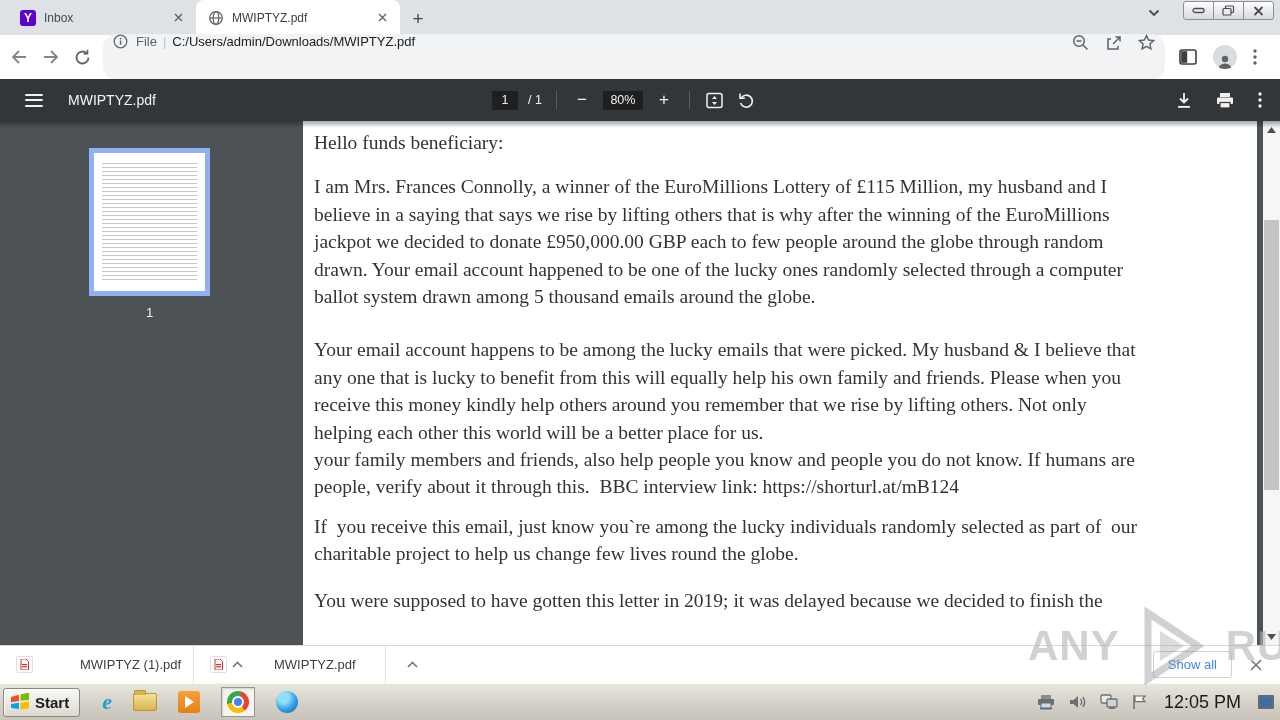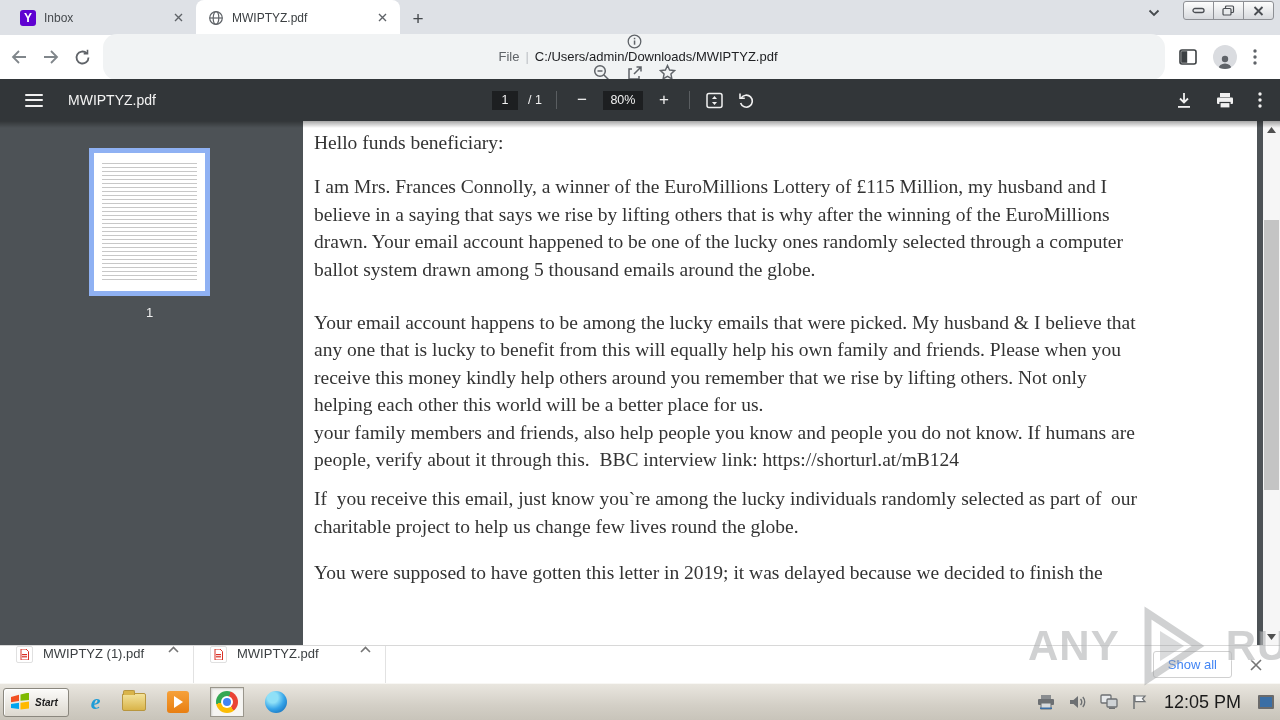--- a/index.html
+++ b/index.html
@@ -22,21 +22,21 @@
   .win-btn { width:31px; height:19px; border:1px solid #8e9095; background:linear-gradient(#fdfdfd,#d8dade);
              display:flex; align-items:center; justify-content:center; margin-left:-1px; }
   .win-btn:first-child { border-radius:3px 0 0 3px; }
   .win-btn:last-child { border-radius:0 3px 3px 0; }
 
   
   .addressbar { position:absolute; left:0; top:35px; width:1280px; height:44px; background:#ffffff;
                 display:flex; align-items:center; }
   .nav-icons { display:flex; align-items:center; gap:14px; padding-left:10px; }
   .omnibox { margin-left:12px; width:1062px; height:46px; background:#f1f3f4; border-radius:14px;
-             display:flex; align-items:center; padding:0 10px;flex-direction:column; }
+             display:flex; align-items:flex-start; padding:0 10px; }
   .omni-text { font-size:13px; color:#202124; margin-left:8px; white-space:nowrap; flex:1; }
   .omni-scheme { color:#5f6368; }
   .omni-sep { color:#bdc1c6; margin:0 6px; }
   .omni-right { display:flex; align-items:center; gap:16px; }
   .toolbar-right { display:flex; align-items:center; gap:16px; margin-left:14px; }
   .avatar { width:24px; height:24px; border-radius:50%; background:#dadce0; display:flex; align-items:flex-end; justify-content:center; overflow:hidden;}
 
   
   .pdf-toolbar { position:absolute; left:0; top:79px; width:1280px; height:42px; background:#323639;
                  display:flex; align-items:center; color:#f1f1f1; }
@@ -74,21 +74,21 @@
 
   
   .scrollbar { position:absolute; right:0; top:0; width:17px; height:524px; background:#f6f6f6; }
   .scroll-btn { position:absolute; left:0; width:17px; height:17px; display:flex; align-items:center; justify-content:center; }
   .scroll-btn.up { top:0; } .scroll-btn.down { bottom:0; }
   .scroll-thumb { position:absolute; left:1px; top:99px; width:15px; height:270px; background:#c4c4c4; }
 
   
   .downloads-bar { position:absolute; left:0; top:645px; width:1280px; height:38px; background:#ffffff;
                    border-top:1px solid #d8d8d8; display:flex; align-items:center; }
-  .dl-item { height:100%; display:flex; padding:0 14px 0 16px; border-right:1px solid #e2e2e2; }
+  .dl-item { height:100%; display:flex; align-items:center; padding:0 14px 0 16px; border-right:1px solid #e2e2e2;gap:37px; }
   .dl-item-1 { width:194px; } .dl-item-2 { width:192px; }
   .dl-name { font-size:13px; color:#3c4043; margin:0 14px 0 10px; white-space:nowrap; flex:1; }
   .pdf-fileicon { width:17px; height:17px; background:#ffffff; border:1px solid #e0e0e0; border-radius:2px;
                   display:flex; align-items:center; justify-content:center; flex:0 0 17px; }
   .dl-right { margin-left:auto; display:flex; align-items:center; gap:18px; padding-right:18px; }
   .show-all-btn { border:1px solid #d0d0d0; border-radius:3px; background:#fff; color:#4285f4;
                   font-size:13px; padding:5px 14px; }
 
   
   .watermark { position:absolute; left:1028px; top:598px; width:215px; height:95px; z-index:40;
@@ -96,21 +96,21 @@
   .wm-text { font-size:42px; font-weight:bold; color:rgba(150,152,156,0.45);
              text-shadow:1px 1px 0 rgba(255,255,255,0.35); letter-spacing:1px; }
 
   
   .taskbar { position:absolute; left:0; top:683px; width:1280px; height:37px;
              background:linear-gradient(#e9e6df, #d3cfc6 60%, #c8c4ba); border-top:1px solid #f8f7f4;
              display:flex; align-items:center; }
   .start-btn { margin-left:3px; height:29px; padding:0 10px 0 6px; display:flex; align-items:center; gap:5px;
                background:linear-gradient(#fcfbf9,#dcd8cf); border:1px solid #8a877e;
                border-radius:3px; box-shadow:inset 1px 1px 0 #ffffff; }
-  .start-label { font-size:10px; font-weight:bold; color:#1a1a1a;font-style:italic; }
+  .start-label { font-size:15px; font-weight:bold; color:#1a1a1a; }
   .ql-icons { display:flex; align-items:center; gap:21px; margin-left:22px; }
   .ie-e { font-size:22px; font-weight:bold; color:#1e9cd7; font-family:"Liberation Serif",serif; font-style:italic; }
   .folder-icon { width:24px; height:18px; background:linear-gradient(#f3e29a,#d9b44a); border:1px solid #b8963e;
                  border-radius:2px; position:relative; }
   .folder-icon:before { content:""; position:absolute; left:0; top:-4px; width:10px; height:4px;
                  background:#d9b44a; border:1px solid #b8963e; border-bottom:none; border-radius:2px 2px 0 0; }
   .media-icon { width:22px; height:22px; background:linear-gradient(#f6a13a,#e87f12); border-radius:3px;
                 display:flex; align-items:center; justify-content:center; }
   .media-play { width:0; height:0; border-left:9px solid #ffffff; border-top:6px solid transparent; border-bottom:6px solid transparent; margin-left:2px;}
   .chrome-box { width:34px; height:30px; background:#f6f5f2; border:1px solid #9a968c;
@@ -324,20 +324,21 @@
     </div>
 
     <div class="pdf-page">
       <div class="doc">
         <div class="doc-block-0">
             <div class="doc-line">Hello funds beneficiary:</div>
           </div>
         <div class="doc-block-1">
             <div class="doc-line">I am Mrs. Frances Connolly, a winner of the EuroMillions Lottery of £115 Million, my husband and I</div>
             <div class="doc-line">believe in a saying that says we rise by lifting others that is why after the winning of the EuroMillions</div>
+            <div class="doc-line">jackpot we decided to donate £950,000.00 GBP each to few people around the globe through random</div>
             <div class="doc-line">drawn. Your email account happened to be one of the lucky ones randomly selected through a computer</div>
             <div class="doc-line">ballot system drawn among 5 thousand emails around the globe.</div>
           </div>
         <div class="doc-block-2">
             <div class="doc-line">Your email account happens to be among the lucky emails that were picked. My husband &amp; I believe that</div>
             <div class="doc-line">any one that is lucky to benefit from this will equally help his own family and friends. Please when you</div>
             <div class="doc-line">receive this money kindly help others around you remember that we rise by lifting others. Not only</div>
             <div class="doc-line">helping each other this world will be a better place for us.</div>
             <div class="doc-line">your family members and friends, also help people you know and people you do not know. If humans are</div>
             <div class="doc-line">people, verify about it through this.  BBC interview link: https://shorturl.at/mB124</div>

